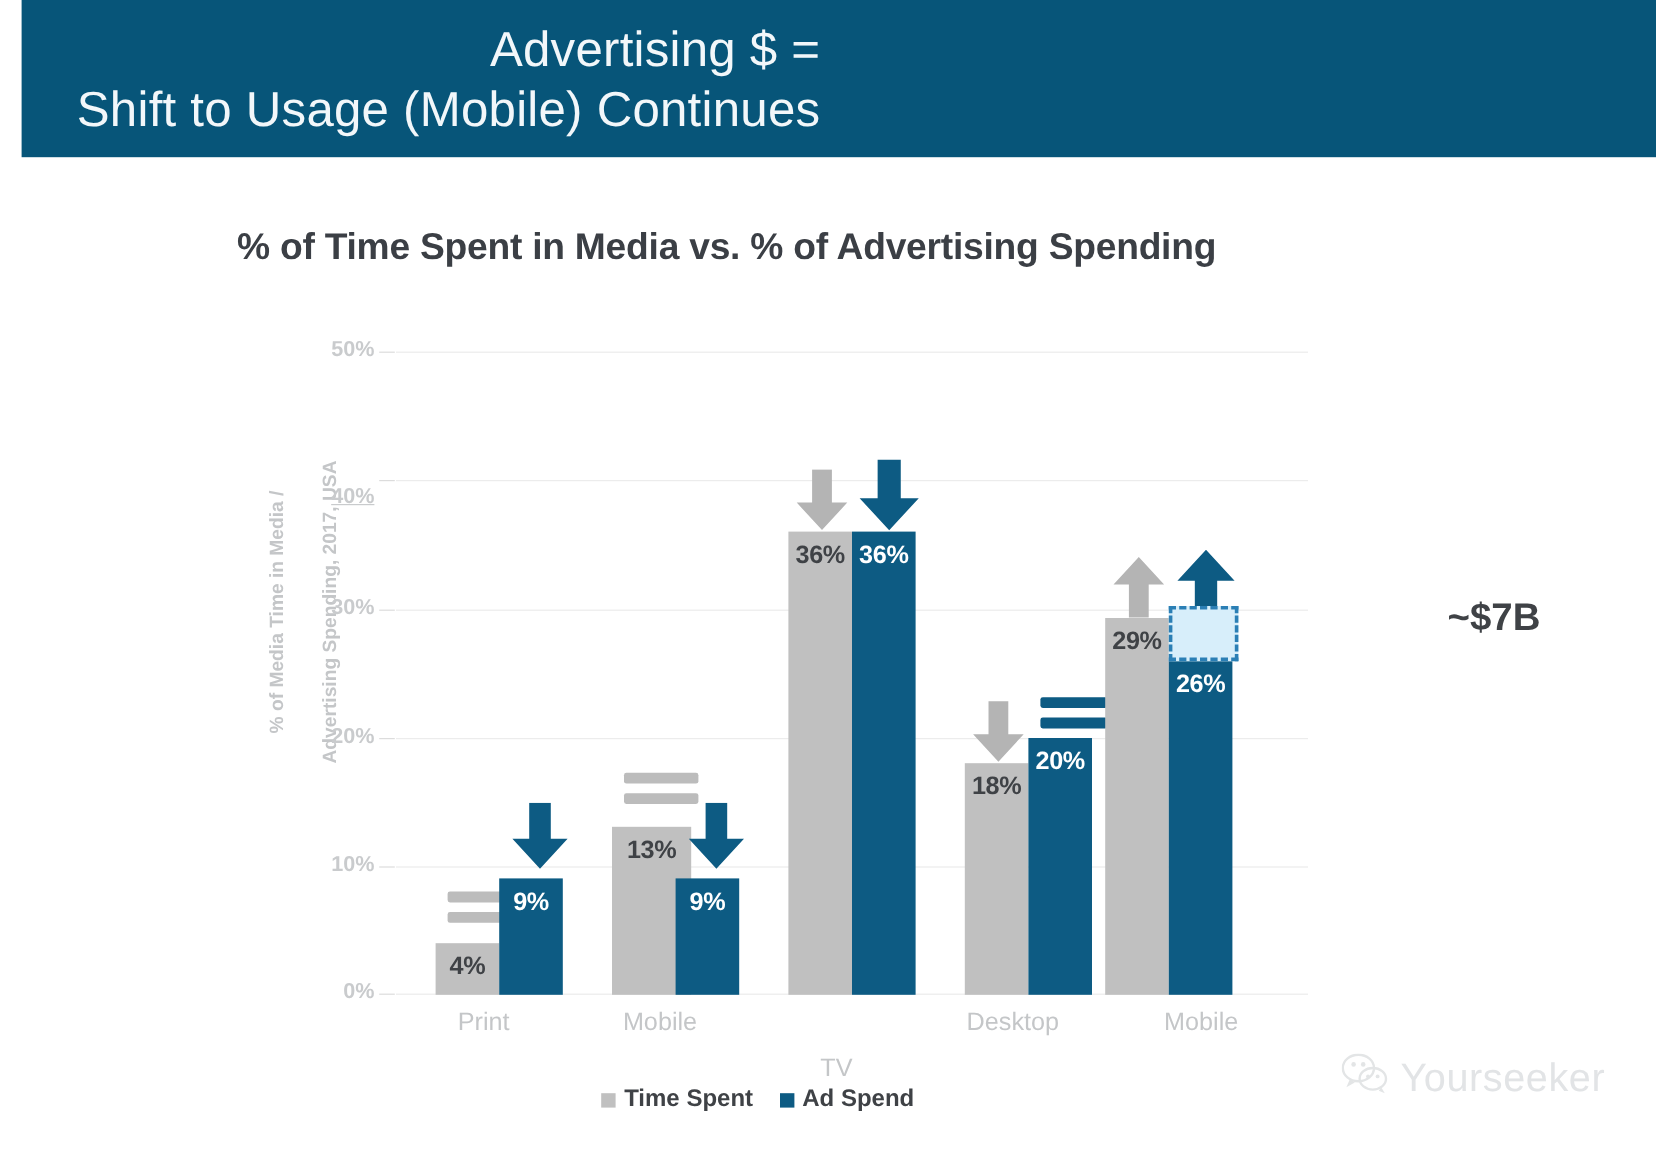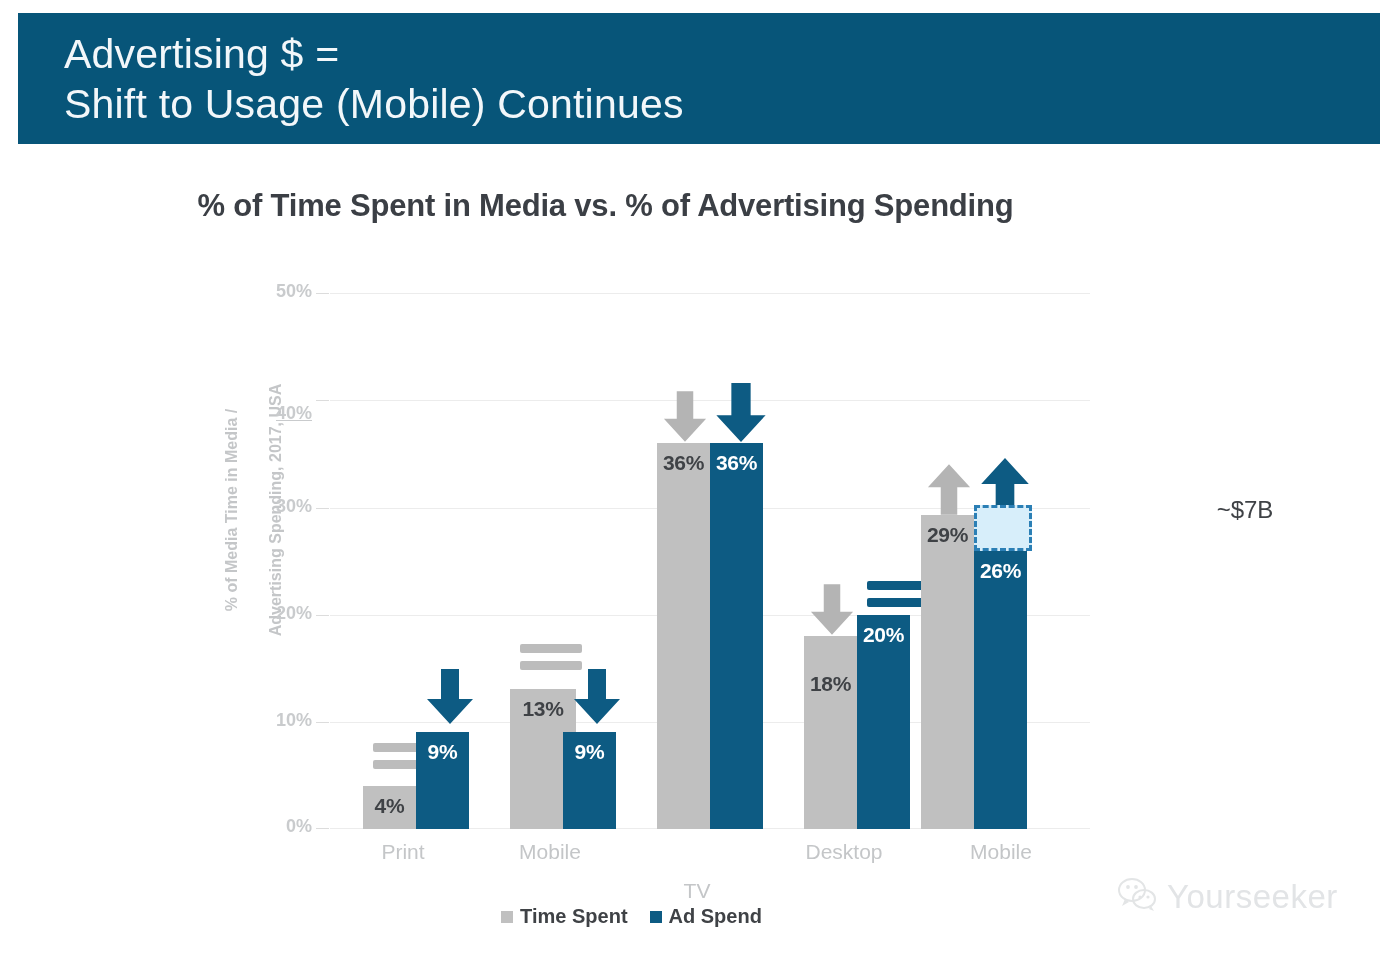--- a/index.html
+++ b/index.html
@@ -6,23 +6,24 @@
   html, body {
     width: 1399px; height: 960px;
     background: #ffffff;
     font-family: "Liberation Sans", sans-serif;
     overflow: hidden;
   }
   #slide { position: relative; width: 1399px; height: 960px; background:#fff; }
 
   
   #header-banner {
-    position: absolute; left: 18px; top: 13px;
+    position: absolute; left: 18px; top: 0;
     width: 1362px; height: 131px;
     background: #075579;
+    text-align: right;
   }
   #header-title {
     position: absolute; left: 46px; top: 16px;
     color: #f2f7fa;
     font-size: 41px; line-height: 50px;
     font-weight: 400;
     white-space: pre-line;
     letter-spacing: .2px;
   }
 
@@ -111,21 +112,21 @@
     text-align: center;
     color: #c4c6c8; font-size: 21px; font-weight: normal;
   }
 
   
   #annotation {
     position: absolute; left: 1098px; top: 496px;
     color: #3f4246;
   }
   #annotation-line1 {
-    font-size: 24px; font-weight: normal; text-align: center;
+    font-size: 32px; font-weight: bold; text-align: center;
     width: 210px; margin-left: 42px;
   }
   #annotation-row2 {
     display: flex; align-items: center; margin-top: 2px;
   }
   #annotation-arrow { margin-right: 4px; }
   #annotation-line2 { font-size: 24px; font-weight: bold; }
 
   
   #legend {
@@ -244,21 +245,21 @@
       </div>
     </div>
 
     <div class="group" style="left:474px; width:140px;">
       <div class="glyph" style="left:6px; bottom:193px;">
         <svg width="44" height="52" viewBox="0 0 48 56" class="arrow-down">
           <path d="M15 0 H33 V30 H47 L24 55 L1 30 H15 Z" fill="#b4b4b4"></path>
         </svg>
       </div>
       <div class="bar bar-gray" style="left:0px; width:53px; height:193px;">
-        <div class="bar-label lbl-gray" style="top:8px;margin-top:28px;">18%</div>
+        <div class="bar-label lbl-gray" style="top:8px;">18%</div>
       </div>
       <div class="equals eq-blue" style="left:63px; bottom:222px; width:56px;">
           <i></i>
           <i></i>
         </div>
       <div class="bar bar-blue" style="left:53px; width:53px; height:214px;">
         <div class="bar-label lbl-blue" style="top:8px;">20%</div>
       </div>
     </div>
 

